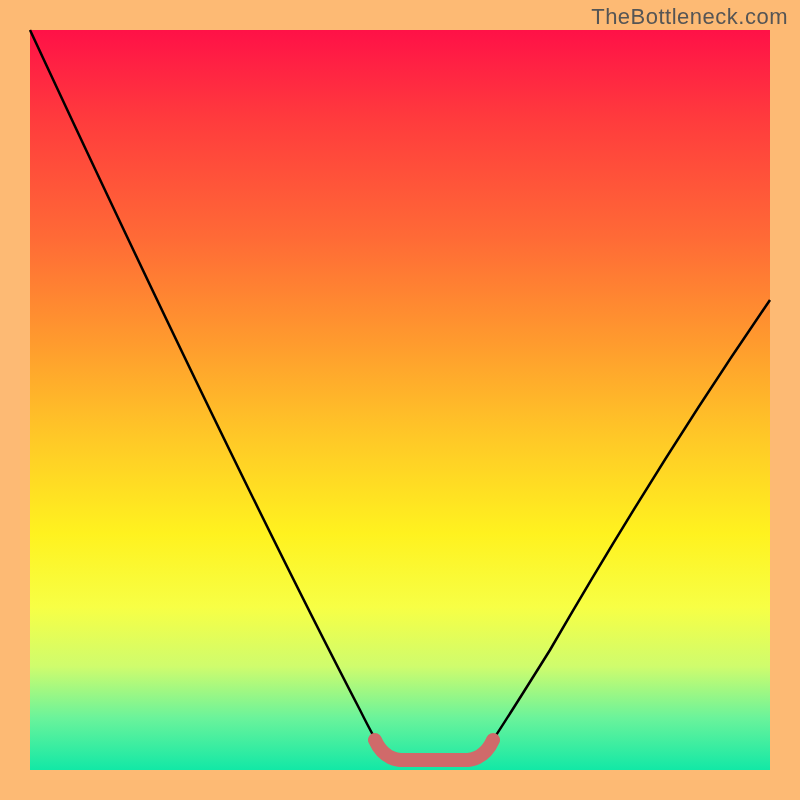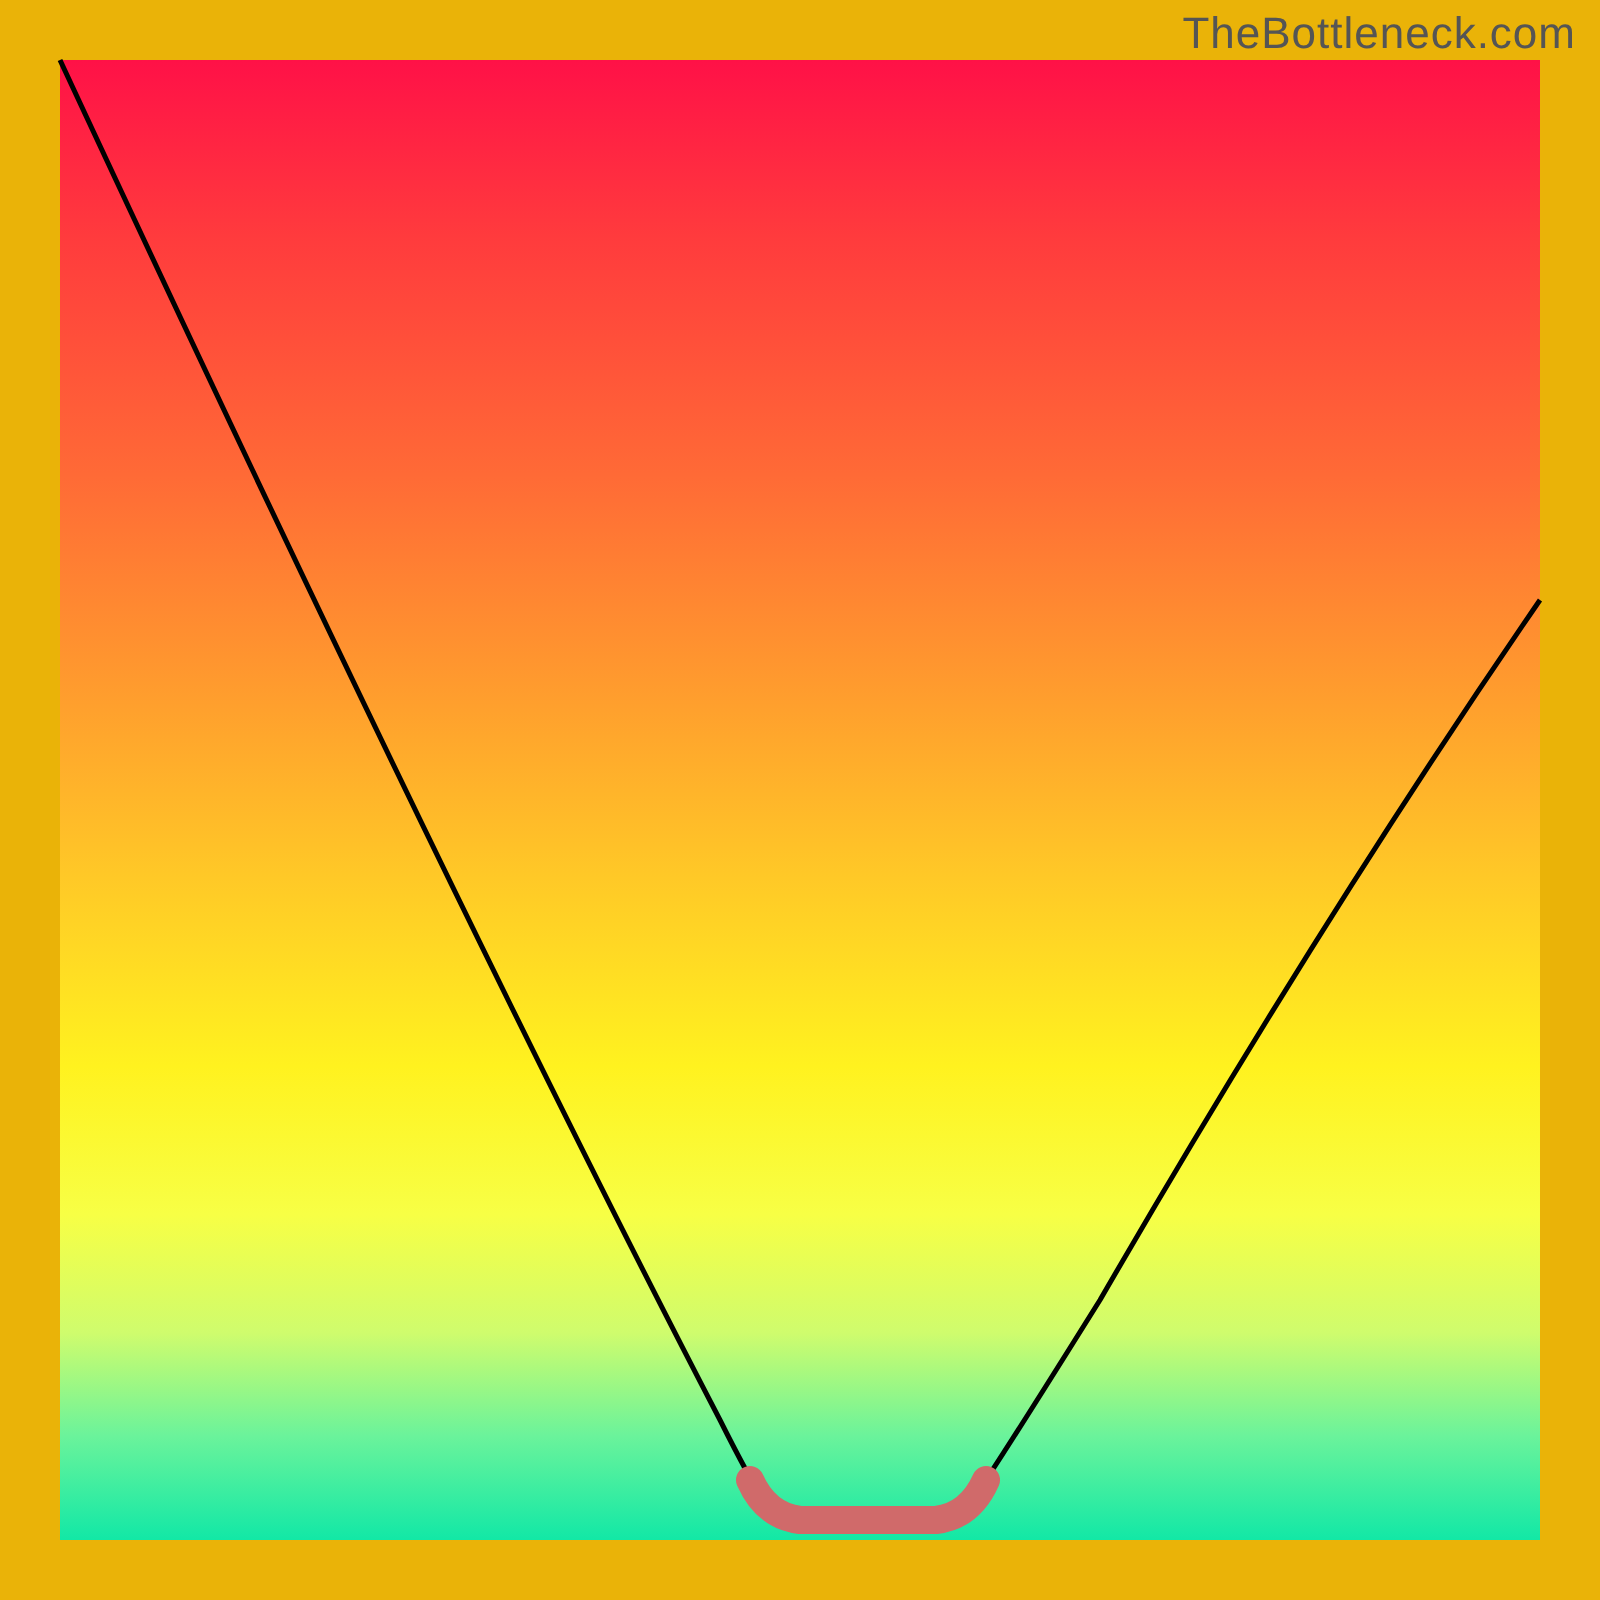--- a/index.html
+++ b/index.html
@@ -8,21 +8,21 @@
     width: 800px;
     height: 800px;
     background: #000;
     font-family: Arial, Helvetica, sans-serif;
     overflow: hidden;
   }
   .frame {
     position: relative;
     width: 800px;
     height: 800px;
-    background: #eab308;
+    background: #fdba74;
   }
   .watermark {
     position: absolute;
     top: 4px;
     right: 12px;
     color: #555;
     font-size: 22px;
     letter-spacing: 0.5px;
     z-index: 5;
     user-select: none;

